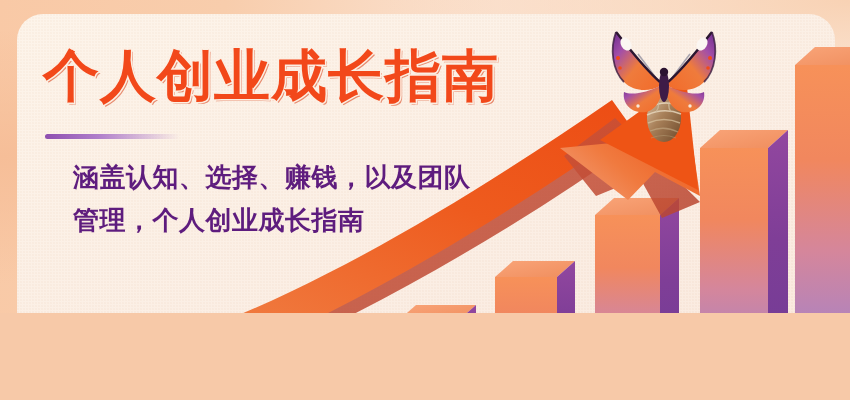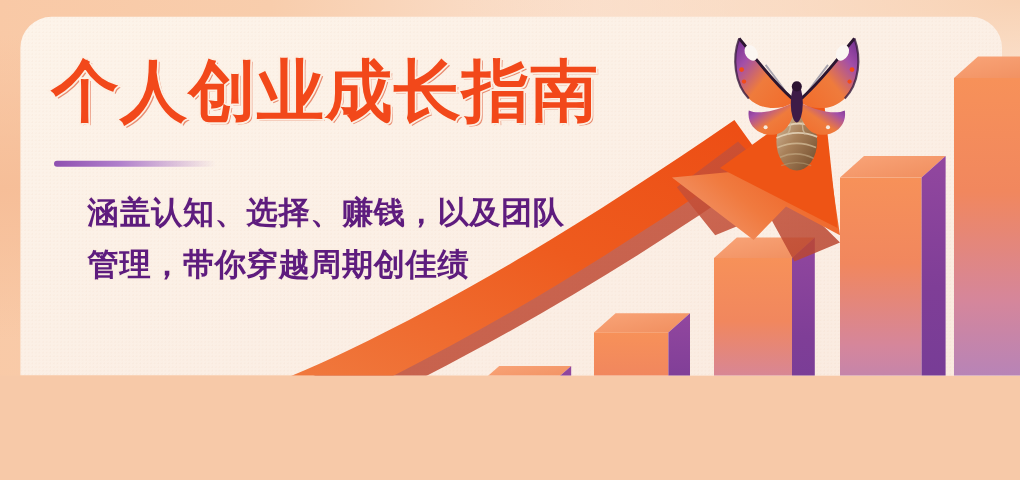--- a/index.html
+++ b/index.html
@@ -259,16 +259,16 @@
     <circle cx="56" cy="50" r="4.2" fill="#2B1230"></circle>
   </svg>
 
   <div class="title-shadow">个人创业成长指南</div>
   <div class="title">个人创业成长指南</div>
 
   <div class="divider"></div>
 
   <div class="subtitle">
     <span>涵盖认知、选择、赚钱，以及团队</span>
-    <span>管理，带你穿越周期创佳绩</span>
+    <span>管理，个人创业成长指南</span>
   </div>
 
 </div>
 
 </body></html>

